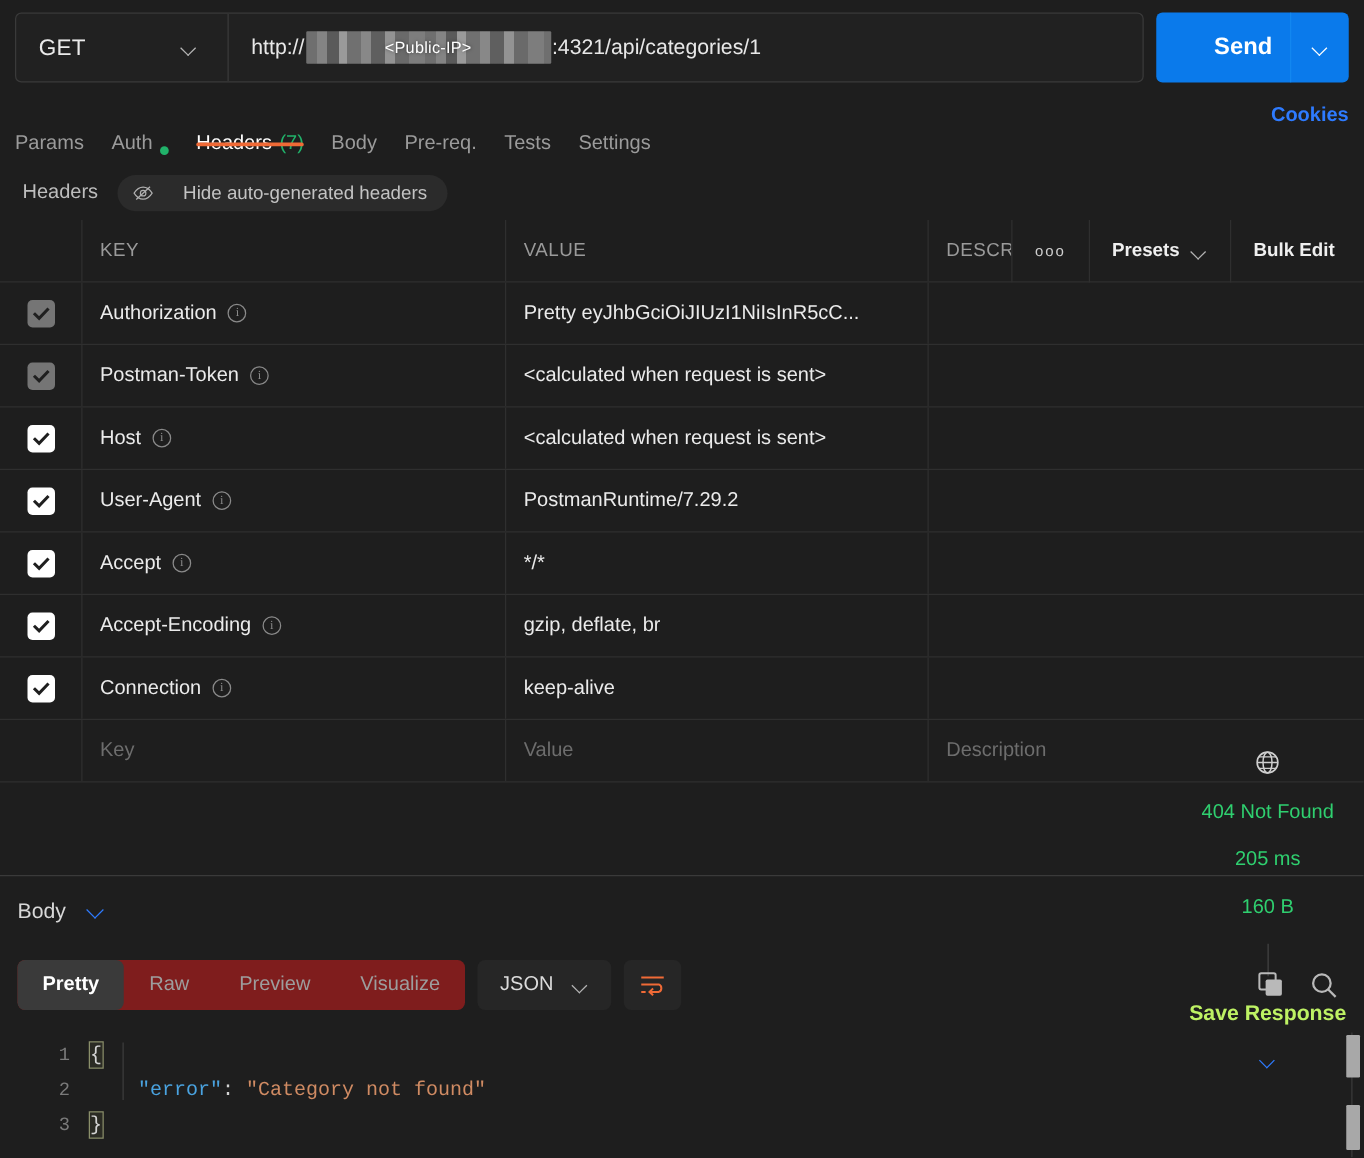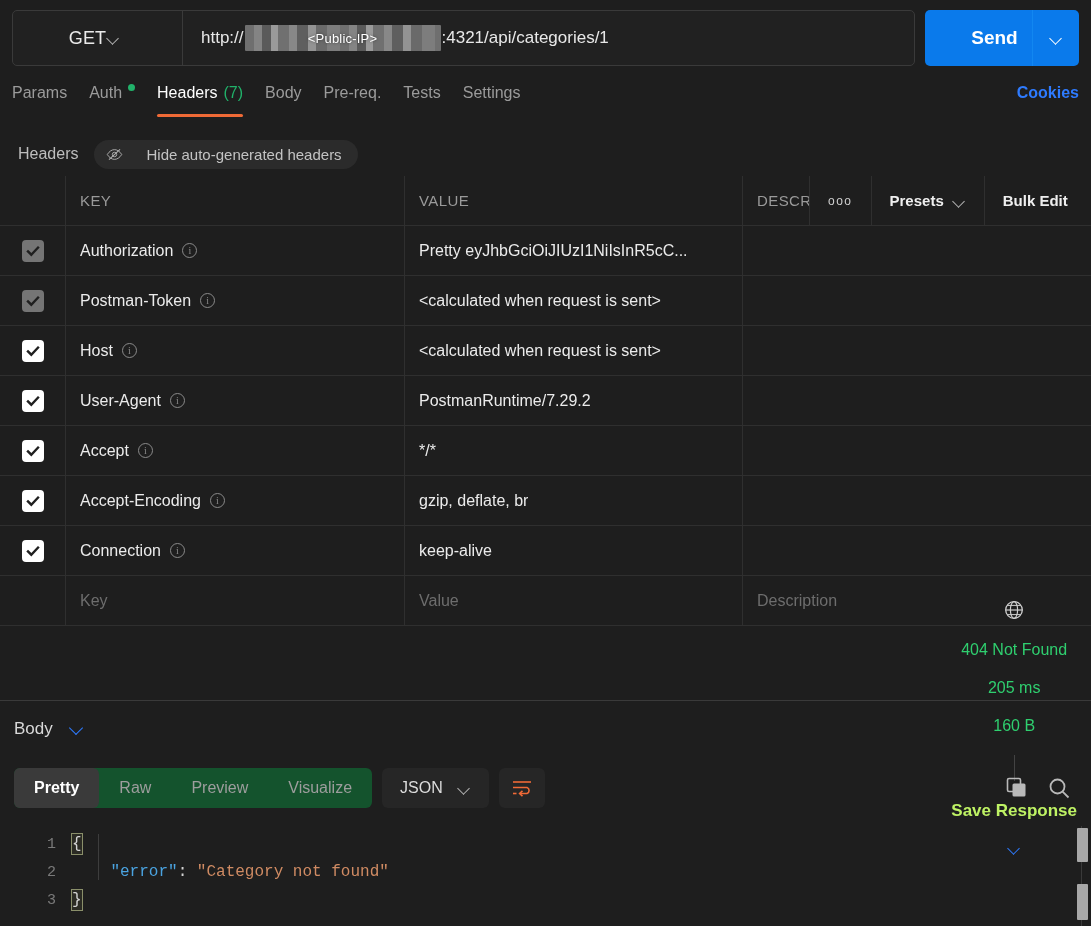--- a/index.html
+++ b/index.html
@@ -17,21 +17,21 @@
     position: absolute; left: 0; top: 0; width: 1091px; height: 76px;
     padding: 10px 12px 10px 12px;
     display: flex; align-items: stretch; gap: 10px;
   }
   .method-url {
     flex: 1 1 auto; display: flex; align-items: stretch;
     border: 1px solid #3a3a3a; border-radius: 5px; background: #212121;
     overflow: hidden;
   }
   .method-box {
-    width: 170px; display: flex; align-items: center; justify-content: center;
+    width: 170px; display: flex; align-items: center; justify-content: space-between;
     padding: 0 24px 0 18px; border-right: 1px solid #3a3a3a;
   }
   .method-label { font-size: 18px; color: #eaeaea; letter-spacing: .2px; }
   .caret { width: 14px; height: 14px; position: relative; display: inline-block; }
   .caret::before {
     content: ""; position: absolute; left: 2px; top: 3px;
     width: 8px; height: 8px;
     border-right: 1.6px solid #b4b4b4; border-bottom: 1.6px solid #b4b4b4;
     transform: rotate(45deg);
   }
@@ -67,21 +67,21 @@
   }
   .send-caret .caret::before { border-color: #ffffff; }
 
   
   .tabs-row {
     position: absolute; left: 0; top: 80px; width: 1091px; height: 52px;
     display: flex; align-items: flex-start; padding: 0 12px;
   }
   .tab {
     position: relative; padding: 4px 14px 0 0; font-size: 16px; color: #9b9b9b;
-    cursor: pointer; display: flex; align-items: flex-start; gap: 6px; height: 44px;
+    cursor: pointer; display: flex; align-items: flex-end; gap: 6px; height: 44px;
     margin-right: 8px;
   }
   .tab.active { color: #ffffff; }
   .tab .uline {
     position: absolute; left: 0; right: 14px; bottom: 7px; height: 3px; background: #f06a36;
     border-radius: 2px;
   }
   .dot-green { width: 7px; height: 7px; border-radius: 50%; background: #21b26a; display: inline-block; }
   .count-green { color: #21b26a; font-size: 16px; }
   .cookies-link {
@@ -160,21 +160,21 @@
   .globe { width: 22px; height: 22px; }
   .meta-green { color: #2fcf6f; font-size: 16px; }
   .vsep { width: 1px; height: 26px; background: #434343; }
   .save-resp { color: #bef264; font-size: 17px; font-weight: bold; cursor: pointer; }
   .save-caret .caret::before { border-color: #2e7bff; }
 
   .resp-tabs {
     position: absolute; left: 0; top: 760px; width: 1091px; height: 56px;
     display: flex; align-items: center; padding: 0 14px; gap: 10px;
   }
-  .seg { display: flex; align-items: center; background: #14532d; border-radius: 6px; height: 40px; }
+  .seg { display: flex; align-items: center; background: #7f1d1d; border-radius: 6px; height: 40px; }
   .seg-item {
     padding: 0 20px; height: 40px; display: flex; align-items: center;
     font-size: 16px; color: #9d9d9d; cursor: pointer; border-radius: 6px;
   }
   .seg-item.active { background: #3a3a3a; color: #ffffff; font-weight: bold; }
   .fmt-box {
     display: flex; align-items: center; gap: 14px; background: #262626;
     border-radius: 6px; height: 40px; padding: 0 18px; cursor: pointer;
     font-size: 16px; color: #dcdcdc;
   }

